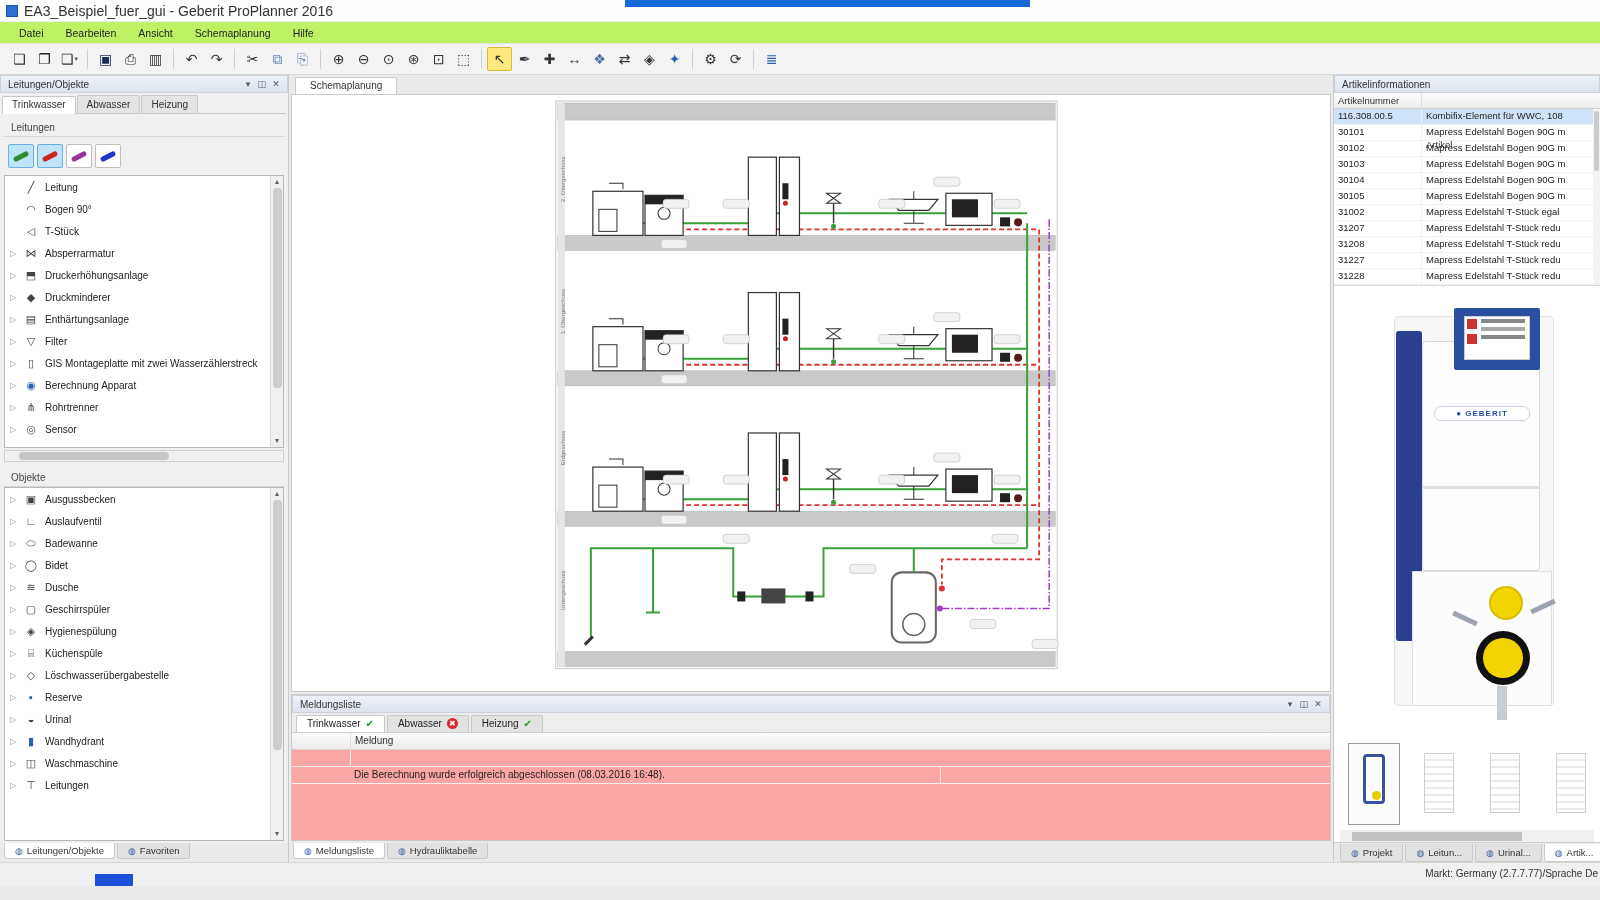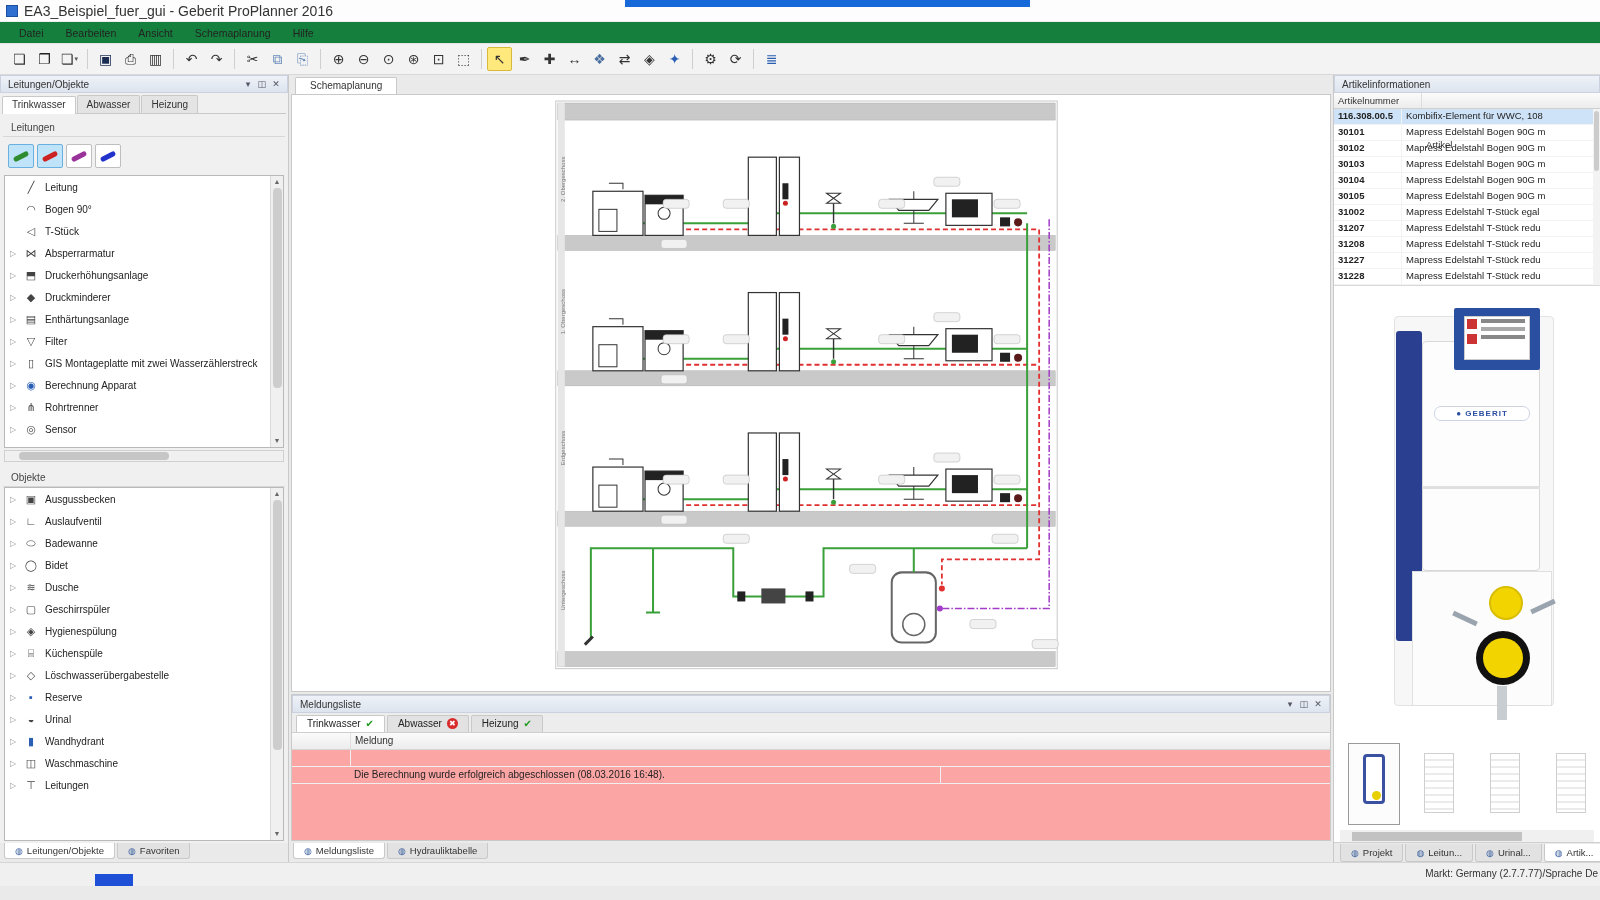--- a/index.html
+++ b/index.html
@@ -6,21 +6,21 @@
   html,body { width:1600px; height:900px; overflow:hidden;
     font-family:"Liberation Sans", sans-serif; font-size:11px; color:#222;
     background:#eaeaea; }
   .titlebar { height:22px; background:#fdfdfd; display:flex; align-items:center;
     padding-left:6px; position:relative; border-bottom:1px solid #eee; }
   .app-icon { width:12px; height:12px; background:#2f6fd0; border:1px solid #1d4fa0;
     margin-right:6px; }
   .titlebar .title { font-size:14px; color:#333; }
   .blue-strip { position:absolute; left:625px; top:0; width:405px; height:7px;
     background:#1669d9; }
-  .menubar { height:22px; background:#15803d; display:flex; align-items:center;
+  .menubar { height:22px; background:#bef264; display:flex; align-items:center;
     padding-left:8px; border-bottom:1px solid #e3e3e3; }
   .menubar .menu-item { padding:3px 11px; font-size:10.5px; color:#222; cursor:default; }
   .toolbar { height:31px; background:#f3f3f3; border-bottom:1px solid #d8d8d8;
     display:flex; align-items:center; padding-left:4px; }
   .tb-group { display:flex; align-items:center; padding:0 3px; }
   .tb-sep { width:1px; height:20px; background:#cfcfcf; margin:0 2px; }
   .tb-btn { width:25px; height:24px; display:flex; align-items:center; justify-content:center;
     font-size:14px; color:#333; border:1px solid transparent; border-radius:2px;
     position:relative; cursor:default; }
   .tb-btn.active { background:#ffe97d; border-color:#d8b93a; }
@@ -104,21 +104,21 @@
   .msg-row .c2 { width:390px; border-left:1px solid #f0f0f0; }
 
   
   .right-panel { width:266px; background:#fff; display:flex; flex-direction:column; }
   .art-table { border-bottom:1px solid #d9d9d9; position:relative; }
   .art-head { display:flex; height:16px; background:linear-gradient(#fbfbfb,#ececec);
     border-bottom:1px solid #cfcfcf; font-size:9.5px; color:#333; }
   .art-head .a0 { width:88px; padding:2px 4px; border-right:1px solid #ddd; }
   .art-head .a1 { flex:1; padding:2px 4px;margin-top:44px; }
   .art-row { display:flex; height:16px; font-size:9.5px; border-bottom:1px solid #f2f2f2; }
-  .art-row .a0 { width:68px; padding:1px 4px; border-right:1px solid #f2f2f2;font-weight:bold; }
+  .art-row .a0 { width:88px; padding:1px 4px; border-right:1px solid #f2f2f2; }
   .art-row .a1 { flex:1; padding:1px 4px; white-space:nowrap; overflow:hidden; }
   .art-row.selected { background:#cfe3f8; }
   .art-vscroll { position:absolute; right:0; top:16px; bottom:0; width:7px;
     background:#f3f3f3; }
   .art-vscroll .thumb { width:5px; height:60px; background:#ccc; margin:2px auto;
     border-radius:3px; }
   .product-area { flex:1; position:relative; background:#fff; }
   .thumb-strip { height:92px; display:flex; gap:14px; padding:4px 0 4px 14px;
     align-items:center; }
   .thumb { width:52px; height:82px; background:#fff; position:relative; cursor:default; }

